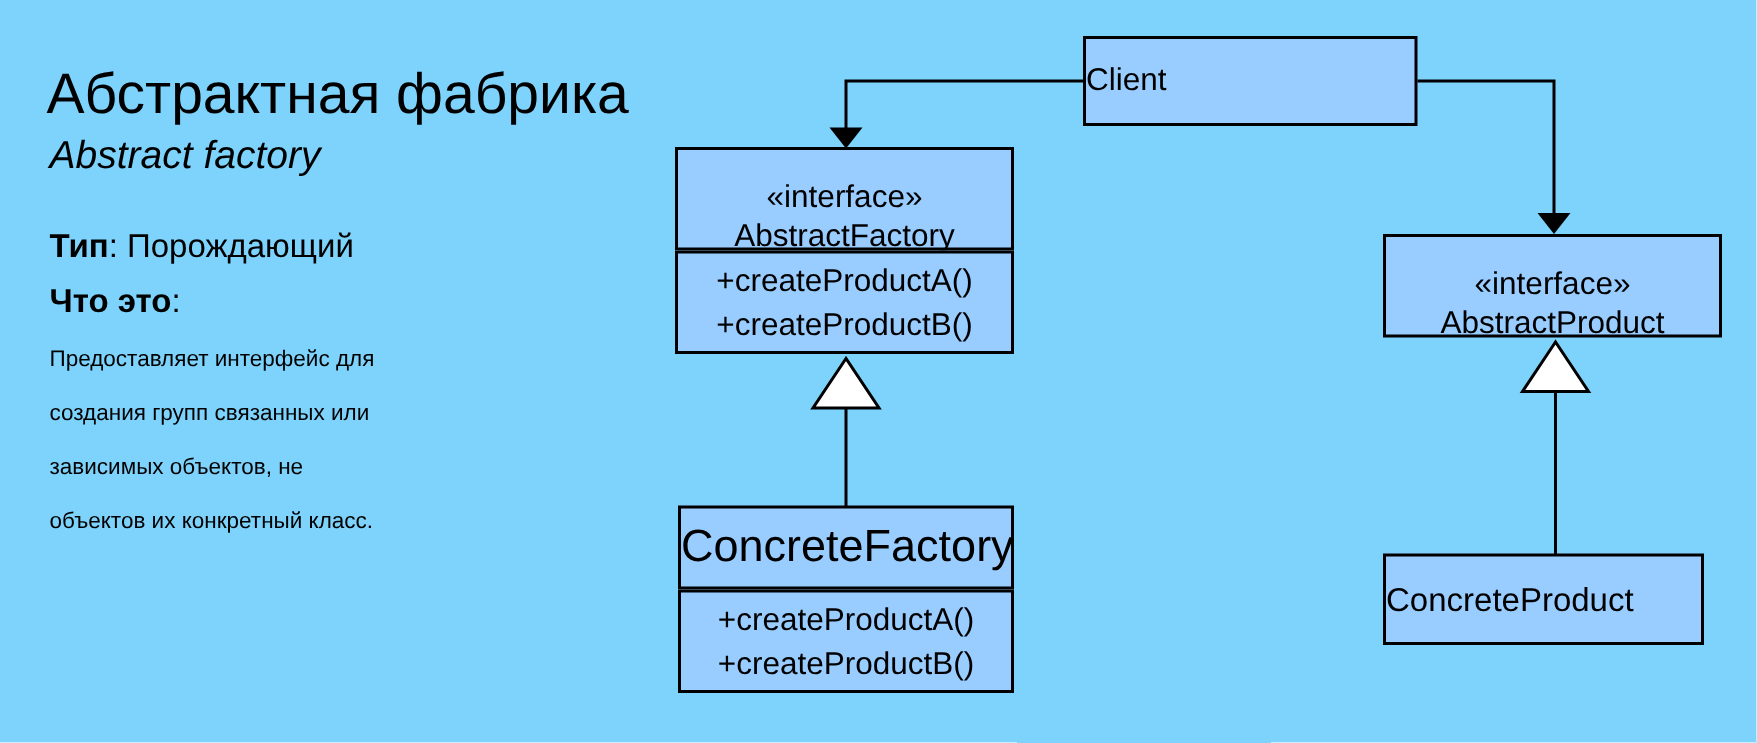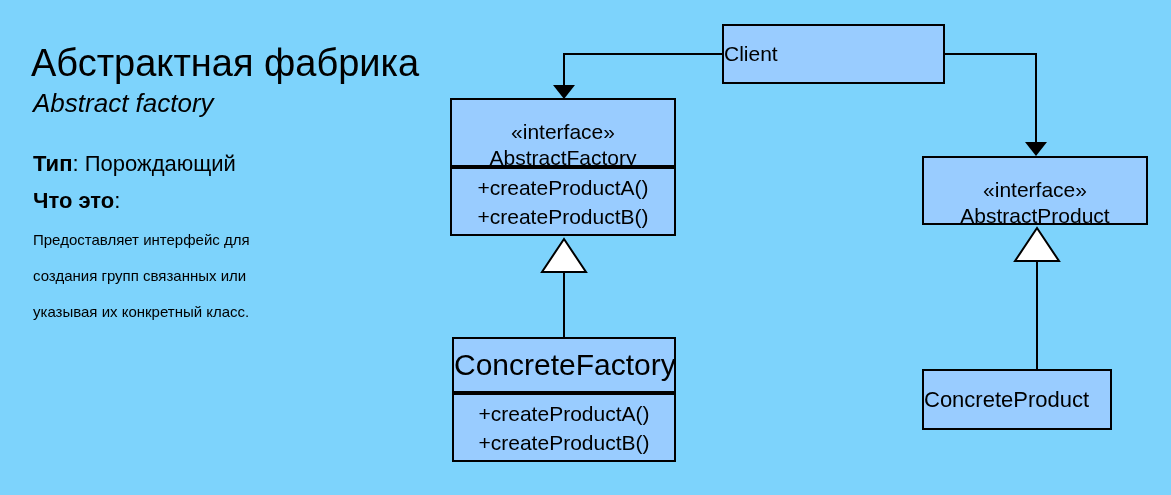--- a/index.html
+++ b/index.html
@@ -23,41 +23,42 @@
   .methods { text-align:center; padding:4px 3px 0 3px; line-height:29px; font-size:21px; }
 
   .client-box   { position:absolute; left:722px; top:24px;  width:223px; height:60px; font-size:21px; }
   .af-stack     { left:450px; top:98px;  width:226px; }
   .af-head      { height:69px; }
   .af-methods   { height:69px; }
   .cf-stack     { left:452px; top:337px; width:224px; }
   .cf-head      { height:56px; font-size:30px; }
   .cf-methods   { height:69px; }
   .ap-box       { position:absolute; left:922px; top:156px; width:226px; height:69px; }
-  .cp-box       { position:absolute; left:922px; top:369px; width:190px; height:61px; font-size:22px; }
+  .cp-box       { position:absolute; left:922px; top:369px; width:214px; height:61px; font-size:22px; }
 
   .wires { position:absolute; left:0; top:0; width:1171px; height:495px; pointer-events:none; }
 </style>
 </head>
 <body>
 
 <div class="canvas">
 
   <h1 class="page-title">Абстрактная фабрика</h1>
   <div class="page-subtitle">Abstract factory</div>
 
   <div class="meta">
     <div><span class="b">Тип</span><span>: Порождающий</span></div>
     <div><span class="b">Что это</span><span>:</span></div>
   </div>
 
   <div class="desc">
     <div>Предоставляет интерфейс для</div>
     <div>создания групп связанных или</div>
-    <div>указывая их конкретный класс.</div>
+    <div>зависимых объектов, не</div>
+    <div>объектов их конкретный класс.</div>
   </div>
 
   <div class="uml-box center1 client-box">
     <span>Client</span>
   </div>
 
   <div class="stack af-stack">
     <div class="uml-box head2 af-head">
       <div>«interface»</div>
       <div>AbstractFactory</div>

